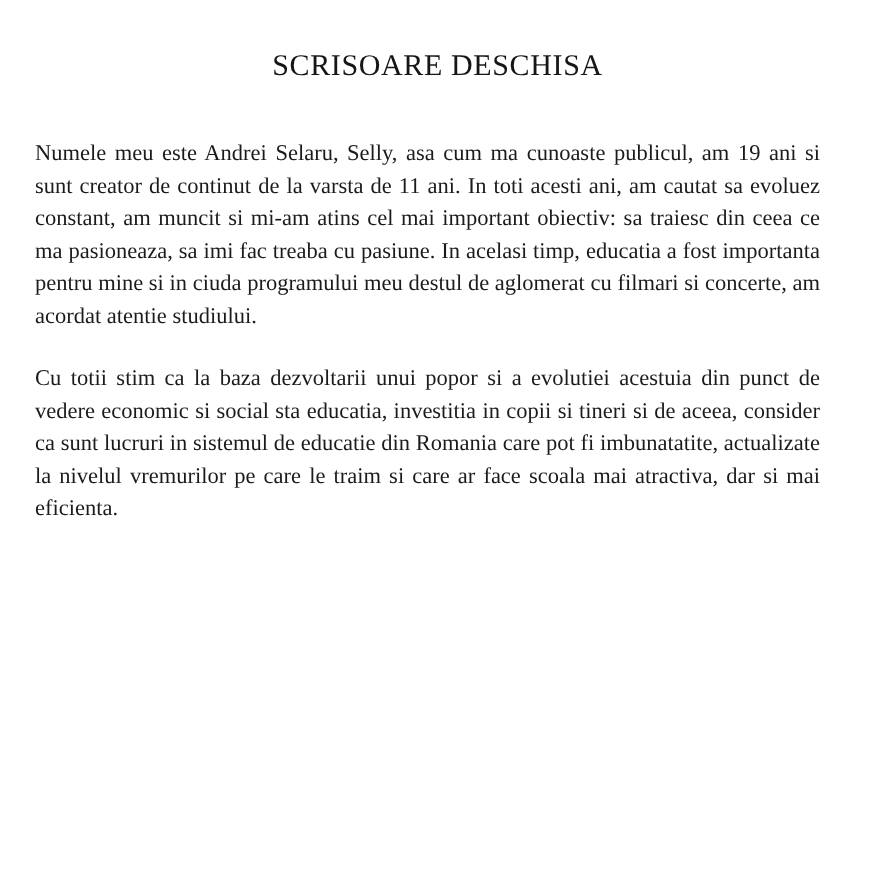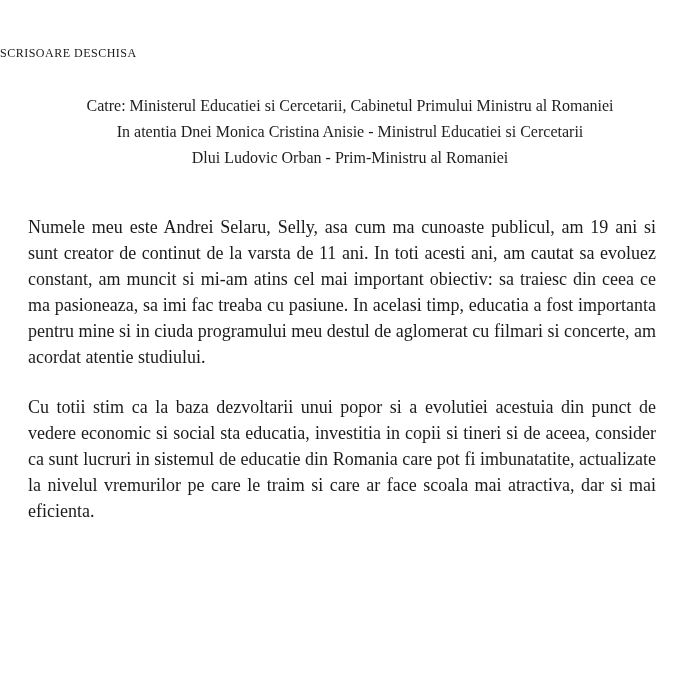--- a/index.html
+++ b/index.html
@@ -13,24 +13,24 @@
       height: 700px;
       background: #ffffff;
       color: #1c1c1c;
       font-family: "Liberation Serif", "DejaVu Serif", serif;
       overflow: hidden;
       box-sizing: border-box;
     }
     .letter-title {
       margin: 0;
       padding-top: 40px;
-      font-size: 12px;
+      font-size: 24px;
       line-height: 26px;
       font-weight: 400;
-      text-align: left;
+      text-align: center;
       letter-spacing: 0.5px;
       color: #161616;
     }
     .recipients {
       margin-top: 27px;
       font-size: 16px;
       line-height: 26px;
       text-align: center;
       color: #1e1e1e;
     }
@@ -52,24 +52,19 @@
       margin-bottom: 0;
     }
   </style>
 </head>
 <body>
 
 <div class="page">
 
   <h1 class="letter-title">SCRISOARE DESCHISA</h1>
 
-  <div class="recipients">
-    <div class="recipient-line">Catre: Ministerul Educatiei si Cercetarii, Cabinetul Primului Ministru al Romaniei</div>
-    <div class="recipient-line">In atentia Dnei Monica Cristina Anisie - Ministrul Educatiei si Cercetarii</div>
-    <div class="recipient-line">Dlui Ludovic Orban - Prim-Ministru al Romaniei</div>
-  </div>
 
   <div class="letter-body">
     <p class="paragraph">Numele meu este Andrei Selaru, Selly, asa cum ma cunoaste publicul, am 19 ani si sunt creator de continut de la varsta de 11 ani. In toti acesti ani, am cautat sa evoluez constant, am muncit si mi-am atins cel mai important obiectiv: sa traiesc din ceea ce ma pasioneaza, sa imi fac treaba cu pasiune. In acelasi timp, educatia a fost importanta pentru mine si in ciuda programului meu destul de aglomerat cu filmari si concerte, am acordat atentie studiului.</p>
     <p class="paragraph">Cu totii stim ca la baza dezvoltarii unui popor si a evolutiei acestuia din punct de vedere economic si social sta educatia, investitia in copii si tineri si de aceea, consider ca sunt lucruri in sistemul de educatie din Romania care pot fi imbunatatite, actualizate la nivelul vremurilor pe care le traim si care ar face scoala mai atractiva, dar si mai eficienta.</p>
   </div>
 
 </div>
 
 </body></html>

